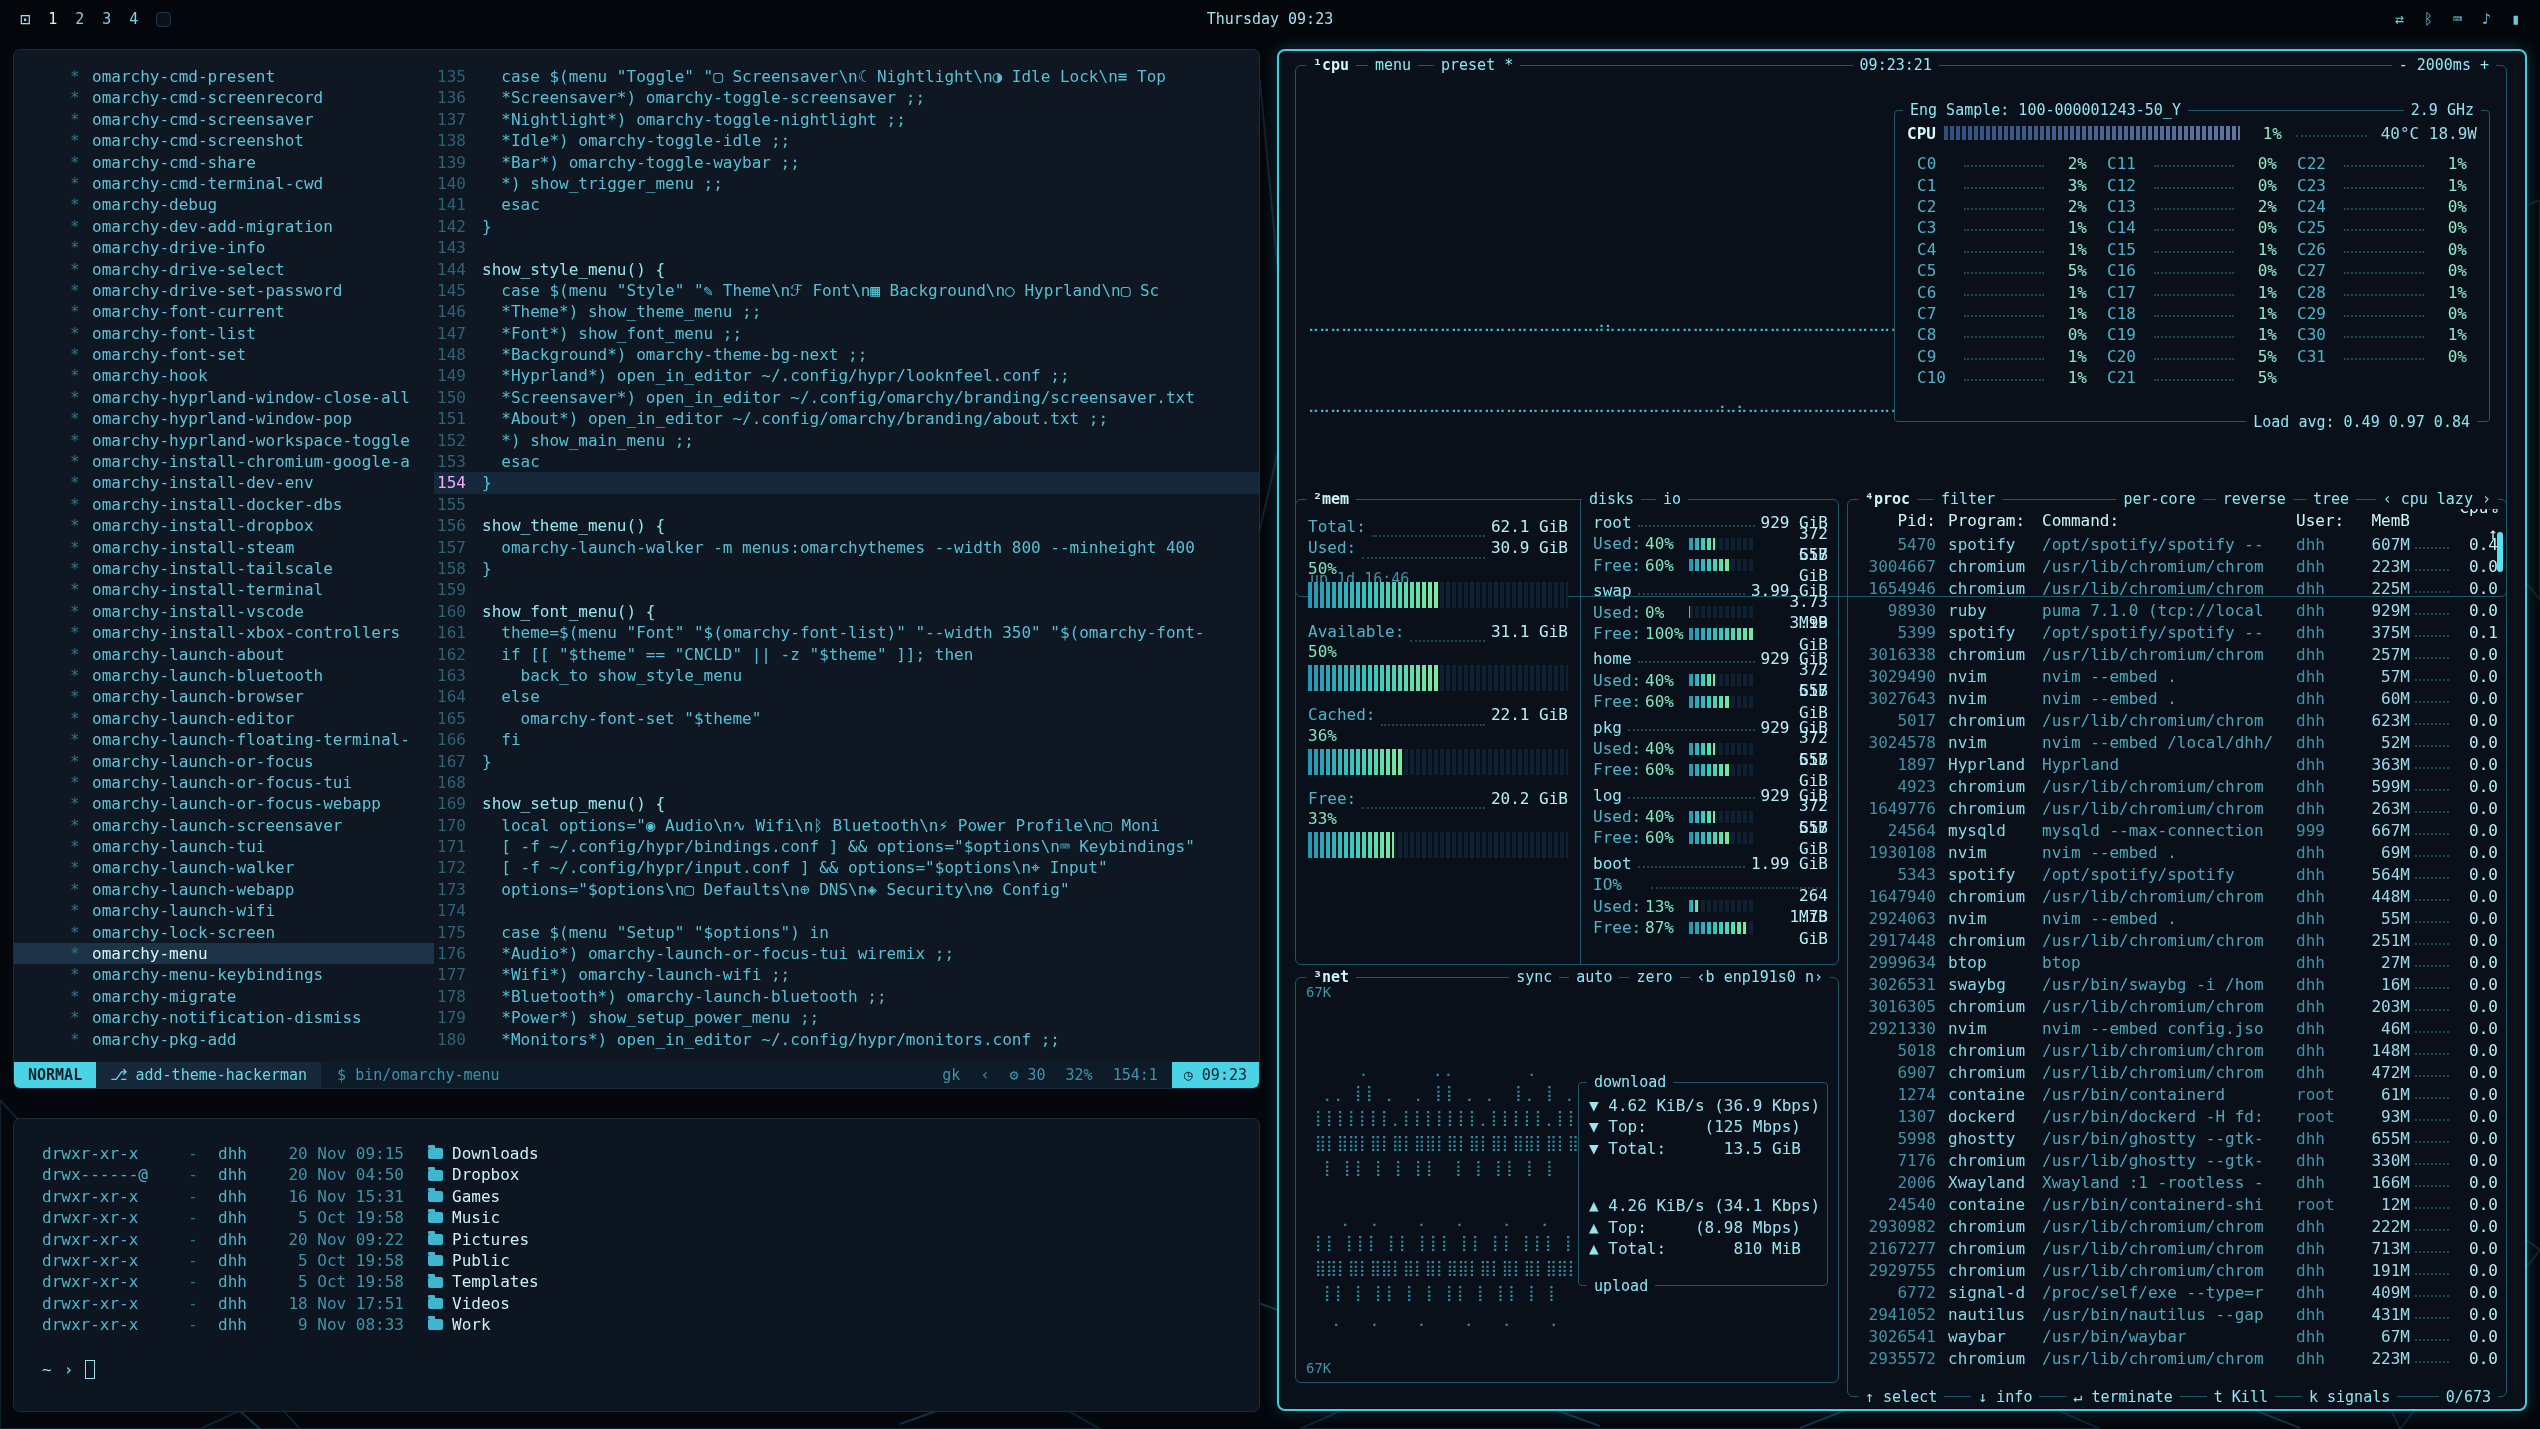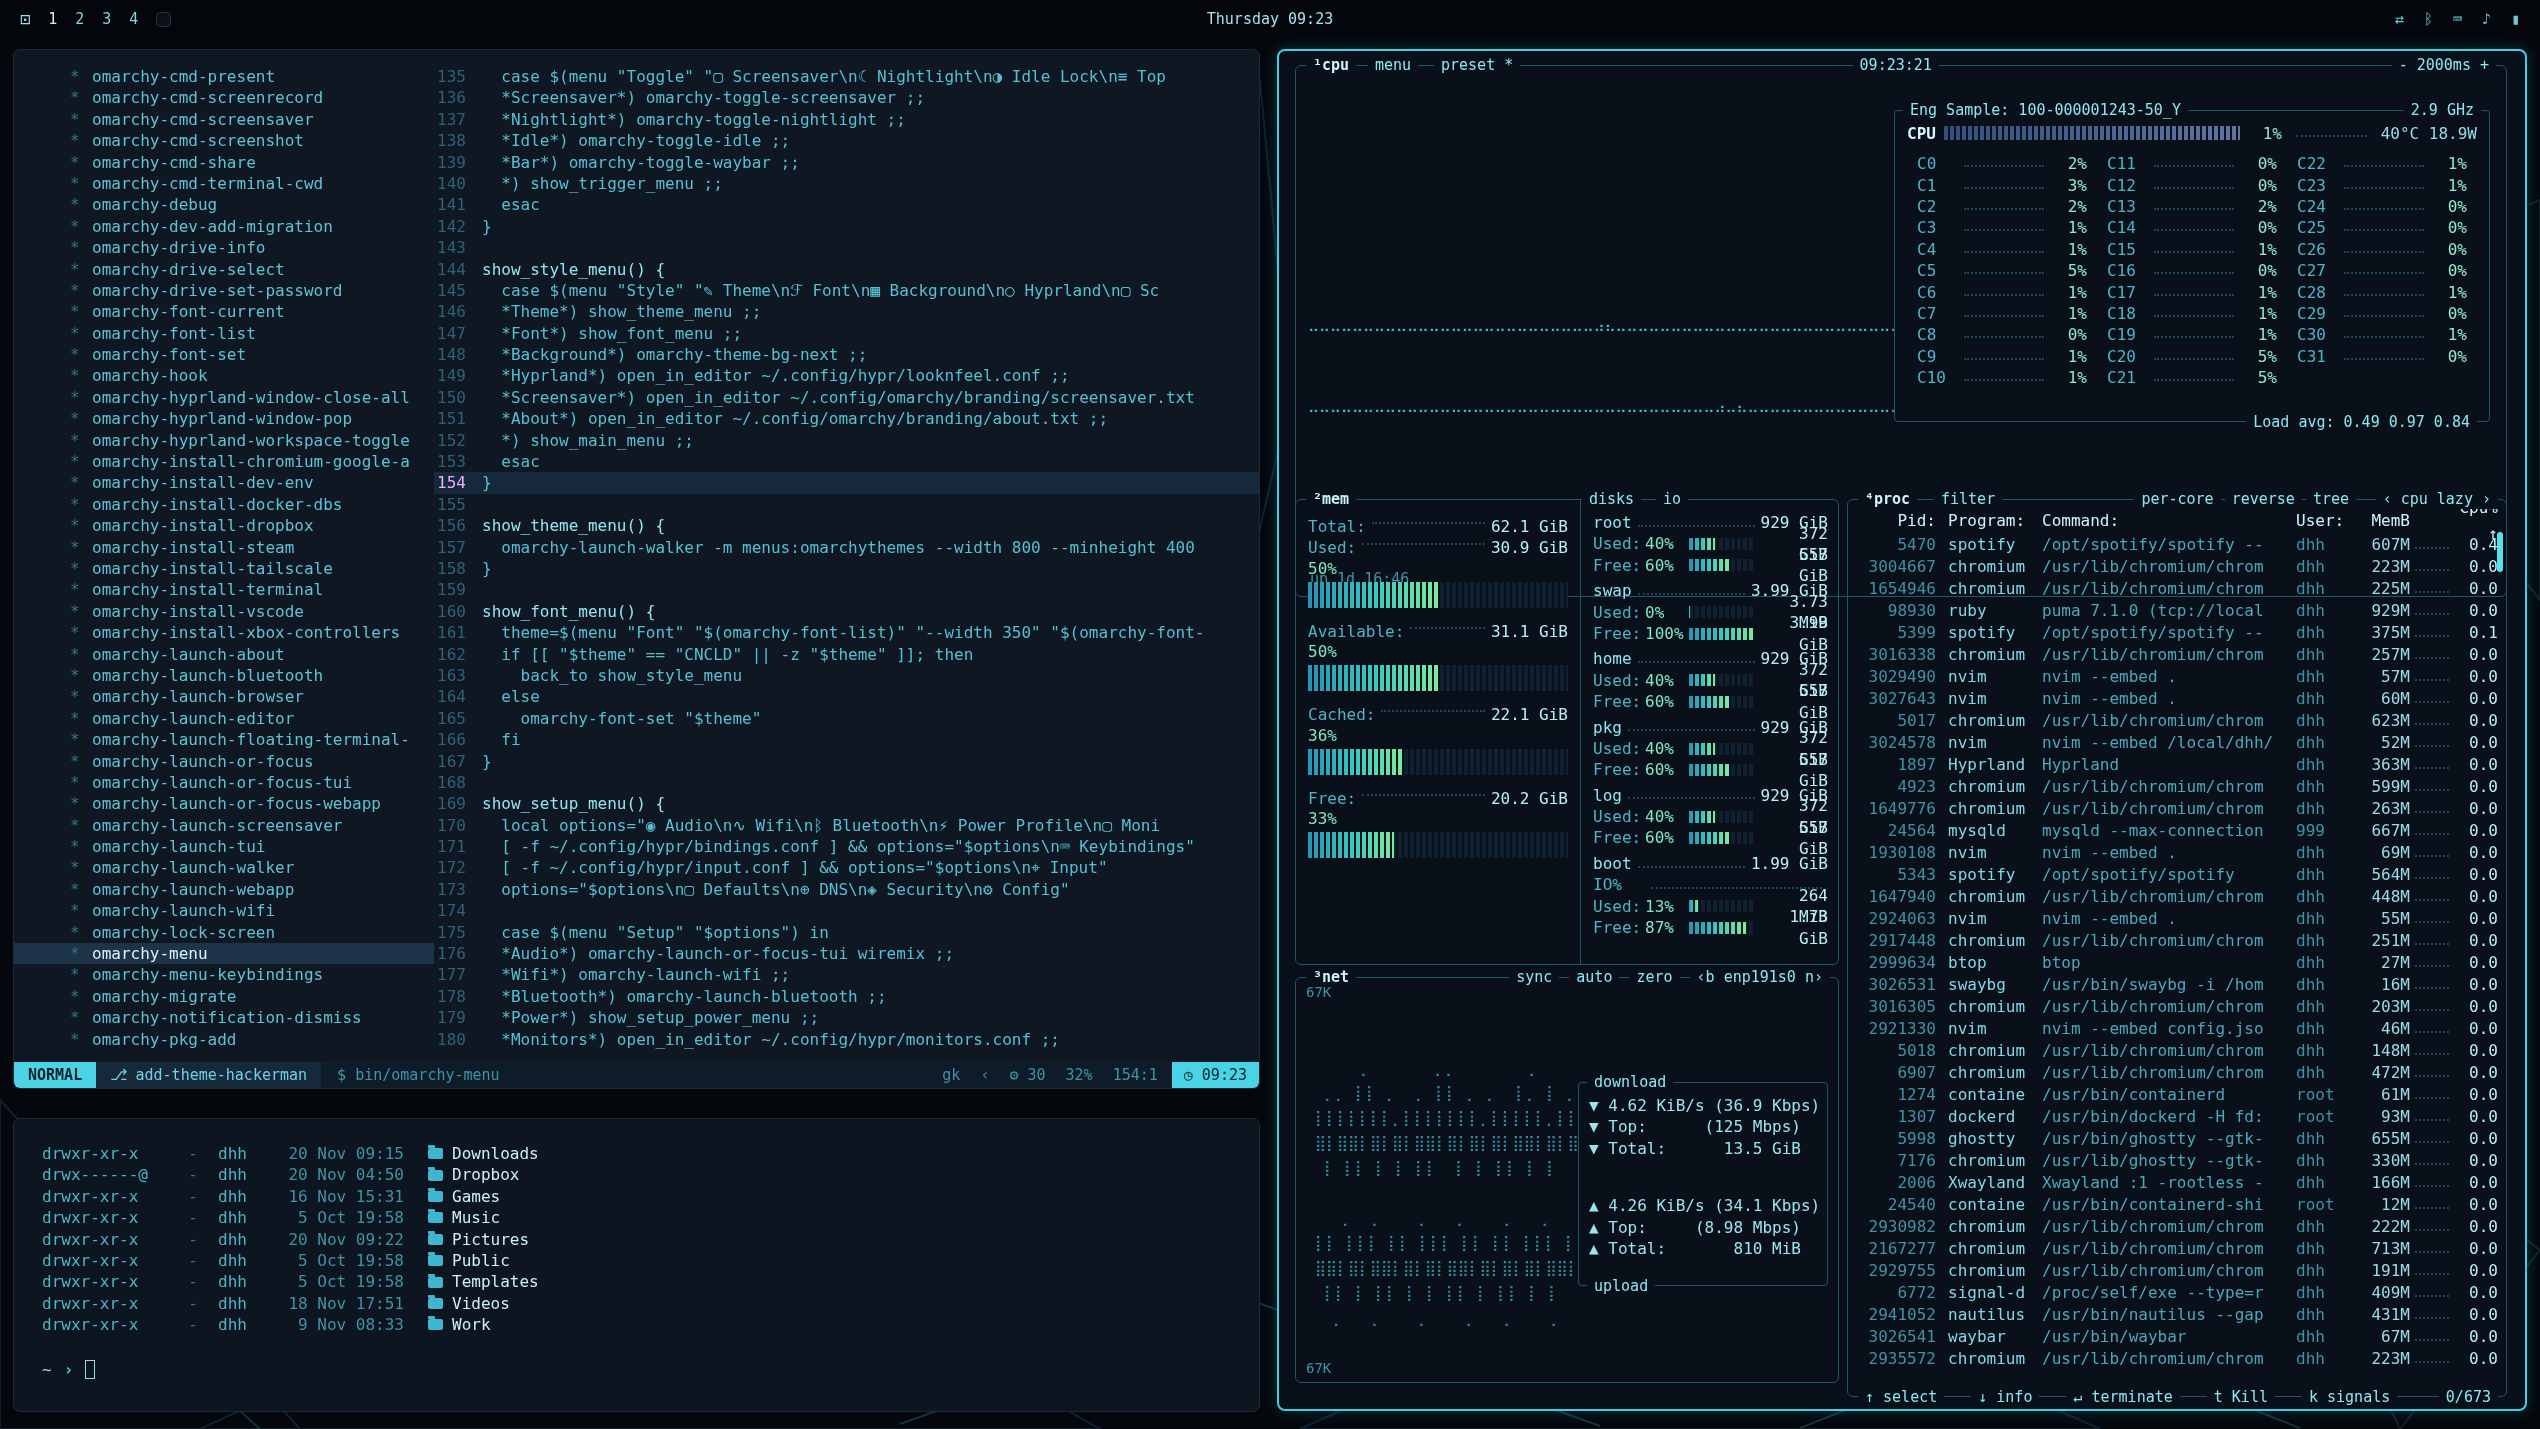--- a/index.html
+++ b/index.html
@@ -84,21 +84,21 @@
   .cputemp{color:#9adbe8;white-space:pre}
   .cores{display:flex;margin-top:8px}
   .core-col{flex:1;padding:0 10px}
   .core-row{display:flex;align-items:center;height:21.4px}
   .core-row .cname{width:42px;color:#4db4c8}
   .core-row .cdots{flex:1;border-bottom:2px dotted #1d4553;height:7px;margin:0 5px}
   .core-row .cpct{width:38px;text-align:right;color:#8fe8c8}
 
   .box-mem{left:16px;top:448px;width:544px;height:466px}
   .mem-col{position:absolute;left:12px;top:16px;width:260px}
-  .mrow{display:flex;height:21.4px;line-height:21.4px;align-items:flex-start}
+  .mrow{display:flex;height:21.4px;line-height:21.4px;align-items:flex-end}
   .mrow .ml{color:#4db4c8}
   .mrow .mv{color:#b9eef6}
   .mpct{height:20px;line-height:20px;color:#7fe8c0}
   .mmeter{height:26px;background:#0f2030;position:relative;margin:3px 0 13px;overflow:hidden}
   .fillgrad{position:absolute;top:0;bottom:0;left:0;background:linear-gradient(90deg,#2793b5,#36c9c0,#7deb9d)}
   .mmeter::after,.dmeter::after{content:"";position:absolute;inset:0;background:repeating-linear-gradient(90deg,transparent 0 4px,#0a101a 4px 6px)}
   .disk-col{position:absolute;left:284px;top:0;bottom:0;right:0;border-left:1px solid var(--line);padding:12px 10px 0 12px}
   .drow{display:flex;height:21.4px;line-height:21.4px;align-items:center}
   .dname{color:#8ce7f2}
   .dsize{color:#b9eef6}
@@ -113,21 +113,21 @@
   .box-net{left:16px;top:926px;width:544px;height:406px}
   .scale{position:absolute;left:10px;color:#3f93a6;font-size:14px}
   .net-graph{position:absolute;left:10px;top:28px;color:#2e8ca0;font-size:15px;line-height:25px;white-space:pre}
   .net-stats{position:absolute;right:10px;top:104px;width:250px;height:204px;border:1px solid var(--line);
     border-radius:4px;padding:12px 10px 0 10px;background:var(--tbg)}
   .ns-row{height:21.4px;line-height:21.4px;color:#9ae4ef;white-space:pre}
   .ns-gap{height:36px}
   .net-tabs{position:absolute;right:8px;top:-11px;display:flex;gap:10px}
 
   .box-proc{left:568px;top:448px;width:660px;height:898px;padding:8px 8px 0 10px}
-  .proc-tabs{position:absolute;right:150px;top:-11px;display:flex;gap:4px}
+  .proc-tabs{position:absolute;right:150px;top:-11px;display:flex;gap:13px}
   .phead,.prow{display:flex;align-items:center}
   .phead{height:26px;line-height:26px;color:#cdf4fa}
   .phead span{color:#cdf4fa}
   .prow{height:22px;line-height:22px}
   .cpid{flex:0 0 78px;text-align:right;color:#3f93a6}
   .cprog{flex:0 0 106px;padding-left:12px;color:#7fd9e6;white-space:nowrap;overflow:hidden}
   .ccmd{flex:1;color:#4aa8bc;white-space:nowrap;overflow:hidden}
   .cuser{flex:0 0 56px;color:#3f93a6}
   .cmem{flex:0 0 58px;text-align:right;color:#9adbe8}
   .clead{flex:0 0 34px;border-bottom:2px dotted #1d4553;height:7px;align-self:center;margin:0 5px}

